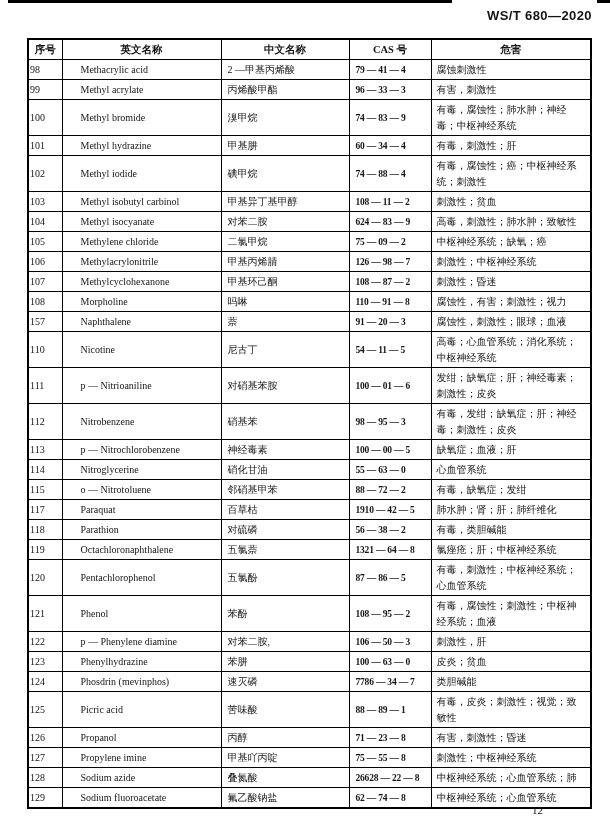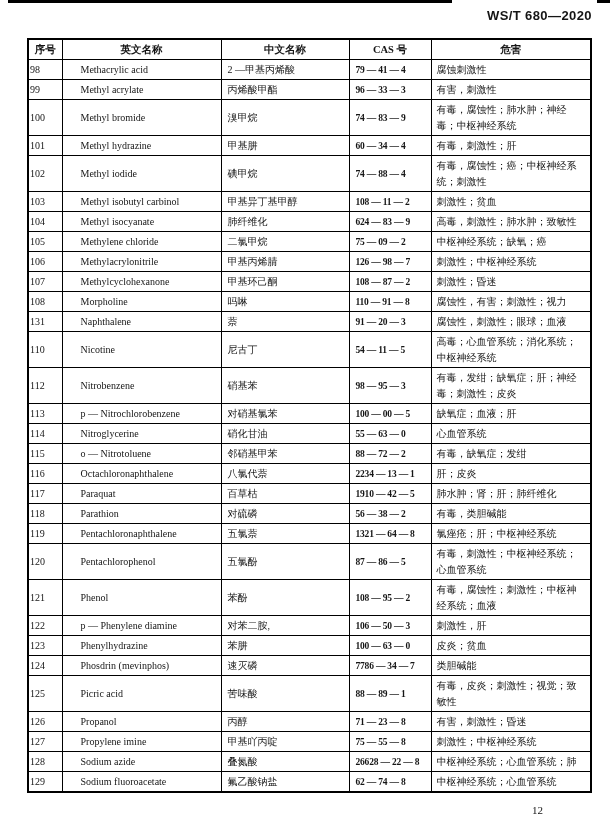--- a/index.html
+++ b/index.html
@@ -99,21 +99,21 @@
       <tr>
     <td class="c-no">103</td>
     <td class="c-en">Methyl isobutyl carbinol</td>
     <td class="c-zh">甲基异丁基甲醇</td>
     <td class="c-cas">108 — 11 — 2</td>
     <td class="c-hz">刺激性；贫血</td>
   </tr>
       <tr>
     <td class="c-no">104</td>
     <td class="c-en">Methyl isocyanate</td>
-    <td class="c-zh">肺纤维化</td>
+    <td class="c-zh">对苯二胺</td>
     <td class="c-cas">624 — 83 — 9</td>
     <td class="c-hz">高毒，刺激性；肺水肿；致敏性</td>
   </tr>
       <tr>
     <td class="c-no">105</td>
     <td class="c-en">Methylene chloride</td>
     <td class="c-zh">二氯甲烷</td>
     <td class="c-cas">75 — 09 — 2</td>
     <td class="c-hz">中枢神经系统；缺氧；癌</td>
   </tr>
@@ -132,85 +132,85 @@
     <td class="c-hz">刺激性；昏迷</td>
   </tr>
       <tr>
     <td class="c-no">108</td>
     <td class="c-en">Morpholine</td>
     <td class="c-zh">吗啉</td>
     <td class="c-cas">110 — 91 — 8</td>
     <td class="c-hz">腐蚀性，有害；刺激性；视力</td>
   </tr>
       <tr>
-    <td class="c-no">131</td>
+    <td class="c-no">157</td>
     <td class="c-en">Naphthalene</td>
     <td class="c-zh">萘</td>
     <td class="c-cas">91 — 20 — 3</td>
     <td class="c-hz">腐蚀性，刺激性；眼球；血液</td>
   </tr>
       <tr>
     <td class="c-no">110</td>
     <td class="c-en">Nicotine</td>
     <td class="c-zh">尼古丁</td>
     <td class="c-cas">54 — 11 — 5</td>
     <td class="c-hz">高毒；心血管系统；消化系统；中枢神经系统</td>
   </tr>
       <tr>
+    <td class="c-no">111</td>
+    <td class="c-en">p — Nitrioaniline</td>
+    <td class="c-zh">对硝基苯胺</td>
+    <td class="c-cas">100 — 01 — 6</td>
+    <td class="c-hz">发绀；缺氧症；肝；神经毒素；刺激性；皮炎</td>
+  </tr>
+      <tr>
     <td class="c-no">112</td>
     <td class="c-en">Nitrobenzene</td>
     <td class="c-zh">硝基苯</td>
     <td class="c-cas">98 — 95 — 3</td>
     <td class="c-hz">有毒，发绀；缺氧症；肝；神经毒；刺激性；皮炎</td>
   </tr>
       <tr>
     <td class="c-no">113</td>
     <td class="c-en">p — Nitrochlorobenzene</td>
-    <td class="c-zh">对硝基氯苯</td>
+    <td class="c-zh">神经毒素</td>
     <td class="c-cas">100 — 00 — 5</td>
     <td class="c-hz">缺氧症；血液；肝</td>
   </tr>
       <tr>
     <td class="c-no">114</td>
     <td class="c-en">Nitroglycerine</td>
     <td class="c-zh">硝化甘油</td>
     <td class="c-cas">55 — 63 — 0</td>
     <td class="c-hz">心血管系统</td>
   </tr>
       <tr>
     <td class="c-no">115</td>
     <td class="c-en">o — Nitrotoluene</td>
     <td class="c-zh">邻硝基甲苯</td>
     <td class="c-cas">88 — 72 — 2</td>
     <td class="c-hz">有毒，缺氧症；发绀</td>
   </tr>
       <tr>
-    <td class="c-no">116</td>
-    <td class="c-en">Octachloronaphthalene</td>
-    <td class="c-zh">八氯代萘</td>
-    <td class="c-cas">2234 — 13 — 1</td>
-    <td class="c-hz">肝；皮炎</td>
-  </tr>
-      <tr>
     <td class="c-no">117</td>
     <td class="c-en">Paraquat</td>
     <td class="c-zh">百草枯</td>
     <td class="c-cas">1910 — 42 — 5</td>
     <td class="c-hz">肺水肿；肾；肝；肺纤维化</td>
   </tr>
       <tr>
     <td class="c-no">118</td>
     <td class="c-en">Parathion</td>
     <td class="c-zh">对硫磷</td>
     <td class="c-cas">56 — 38 — 2</td>
     <td class="c-hz">有毒，类胆碱能</td>
   </tr>
       <tr>
     <td class="c-no">119</td>
-    <td class="c-en">Pentachloronaphthalene</td>
+    <td class="c-en">Octachloronaphthalene</td>
     <td class="c-zh">五氯萘</td>
     <td class="c-cas">1321 — 64 — 8</td>
     <td class="c-hz">氯痤疮；肝；中枢神经系统</td>
   </tr>
       <tr>
     <td class="c-no">120</td>
     <td class="c-en">Pentachlorophenol</td>
     <td class="c-zh">五氯酚</td>
     <td class="c-cas">87 — 86 — 5</td>
     <td class="c-hz">有毒，刺激性；中枢神经系统；心血管系统</td>

